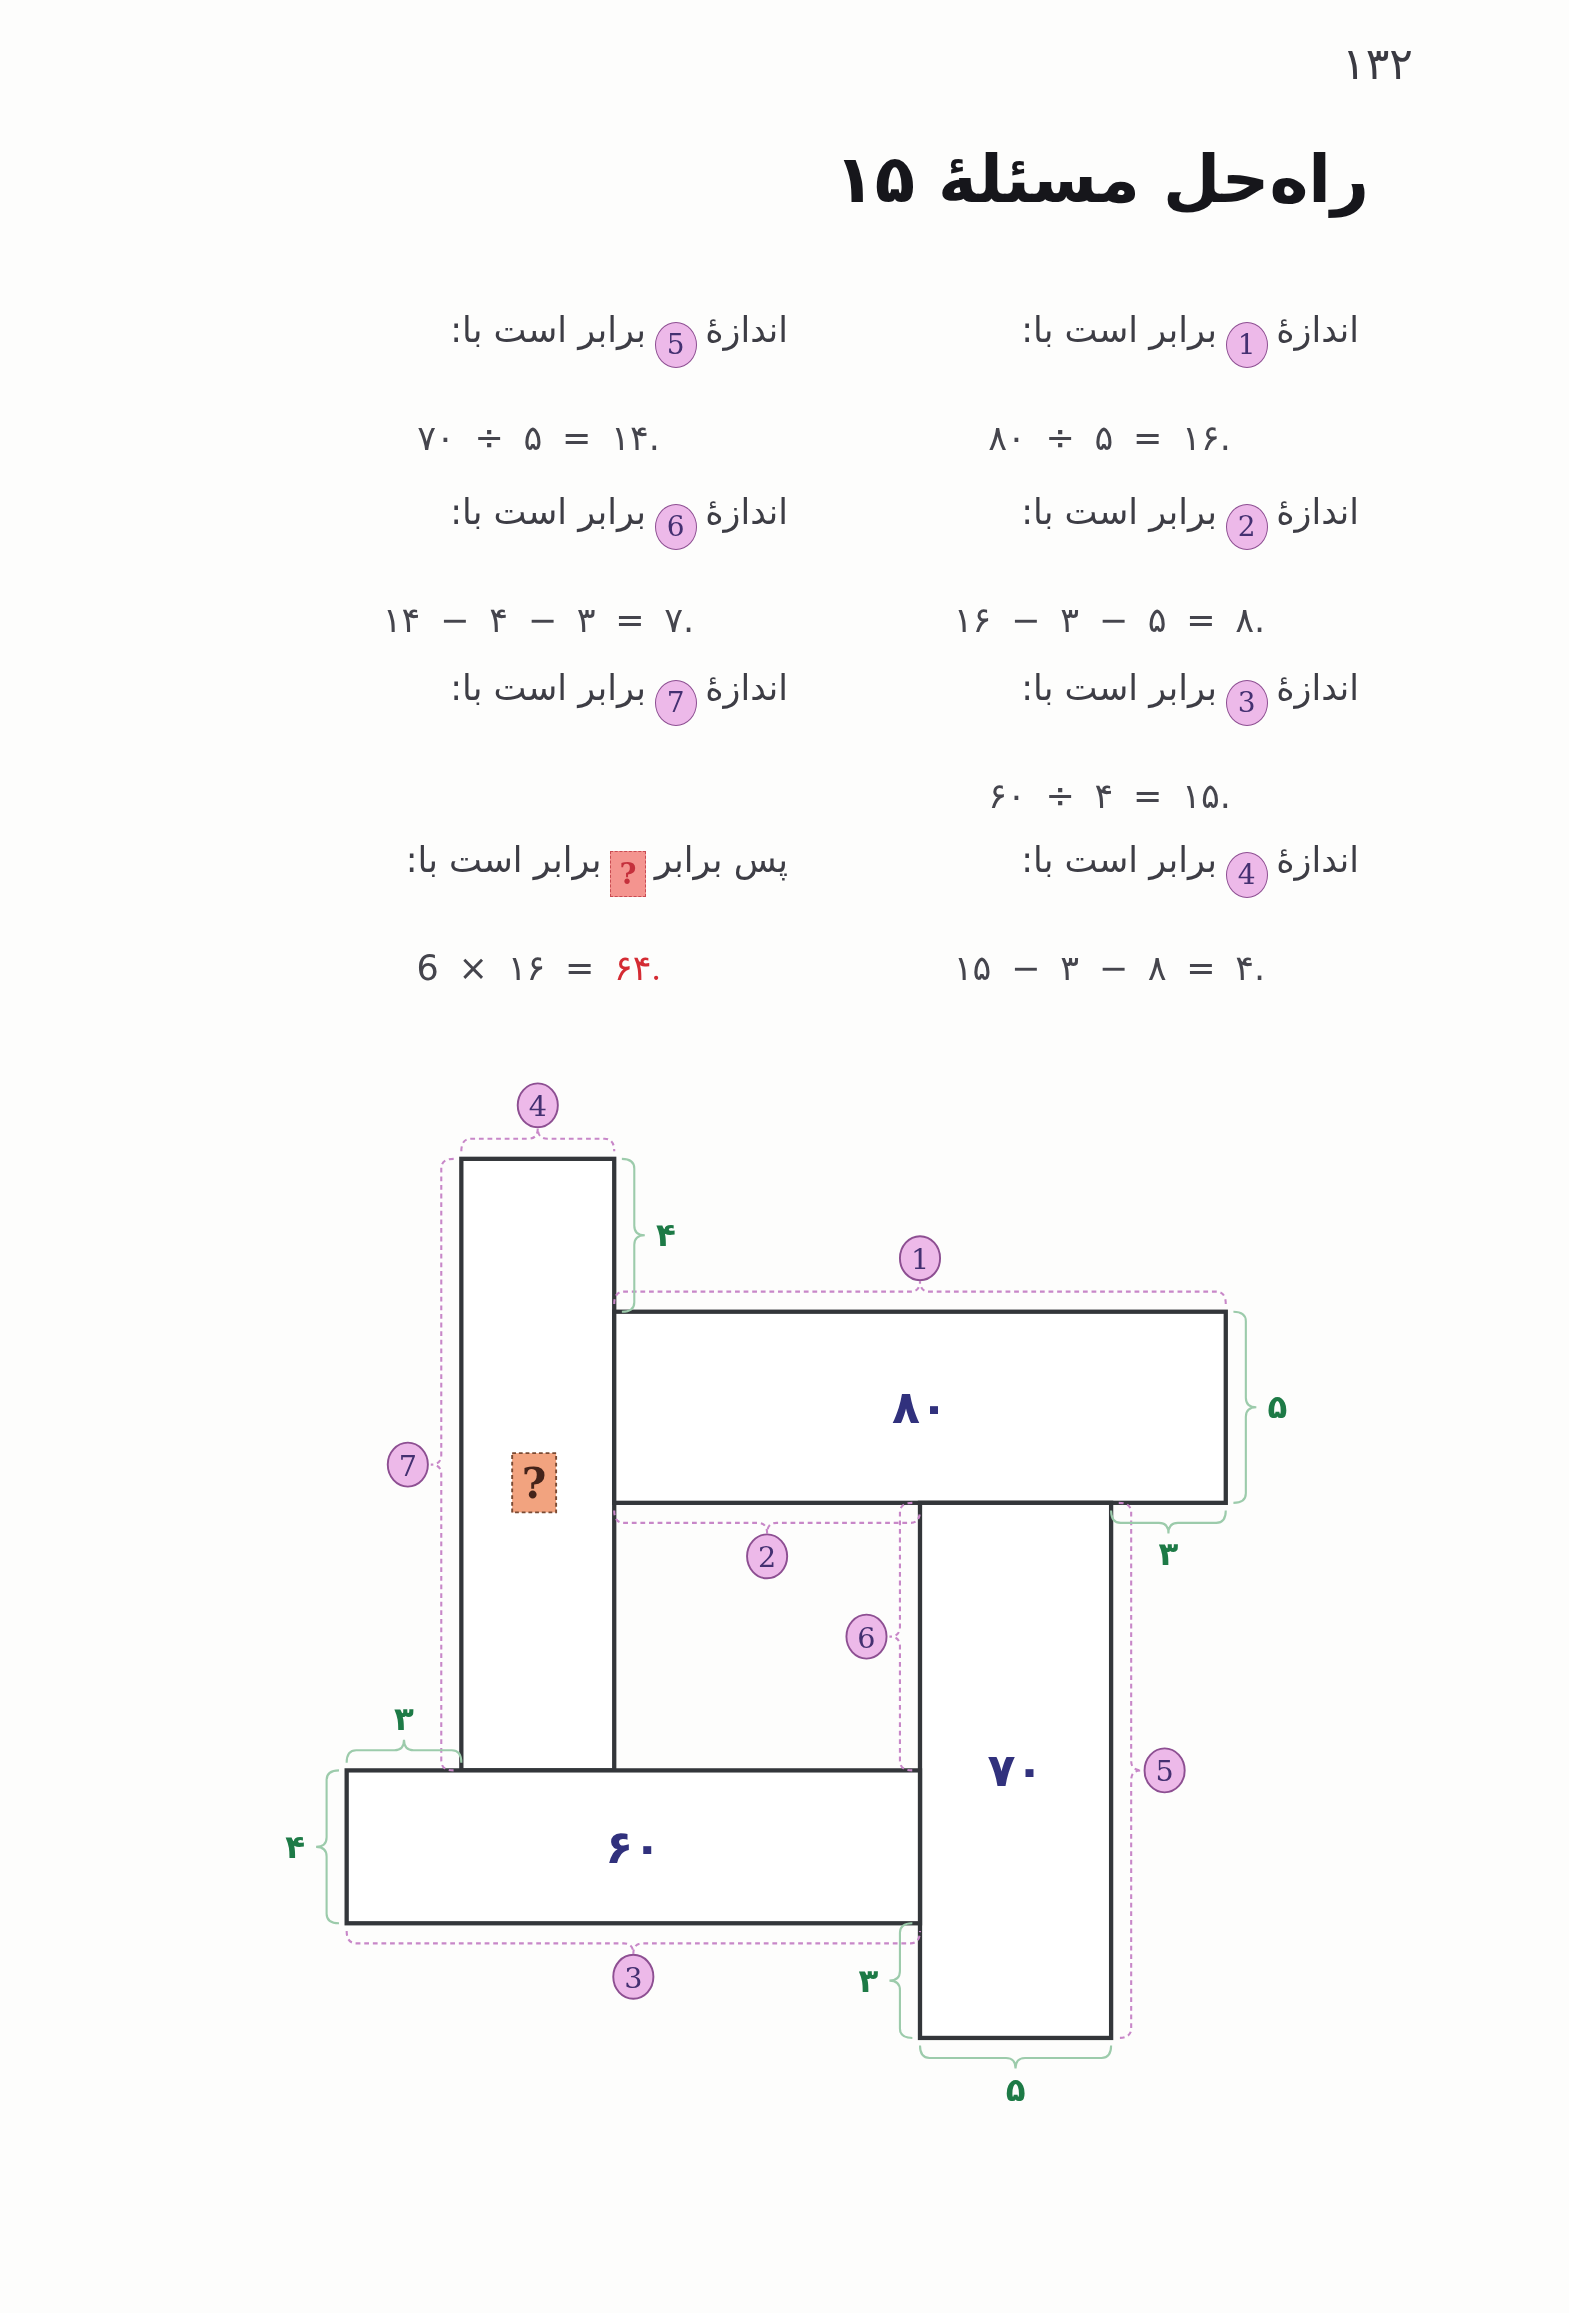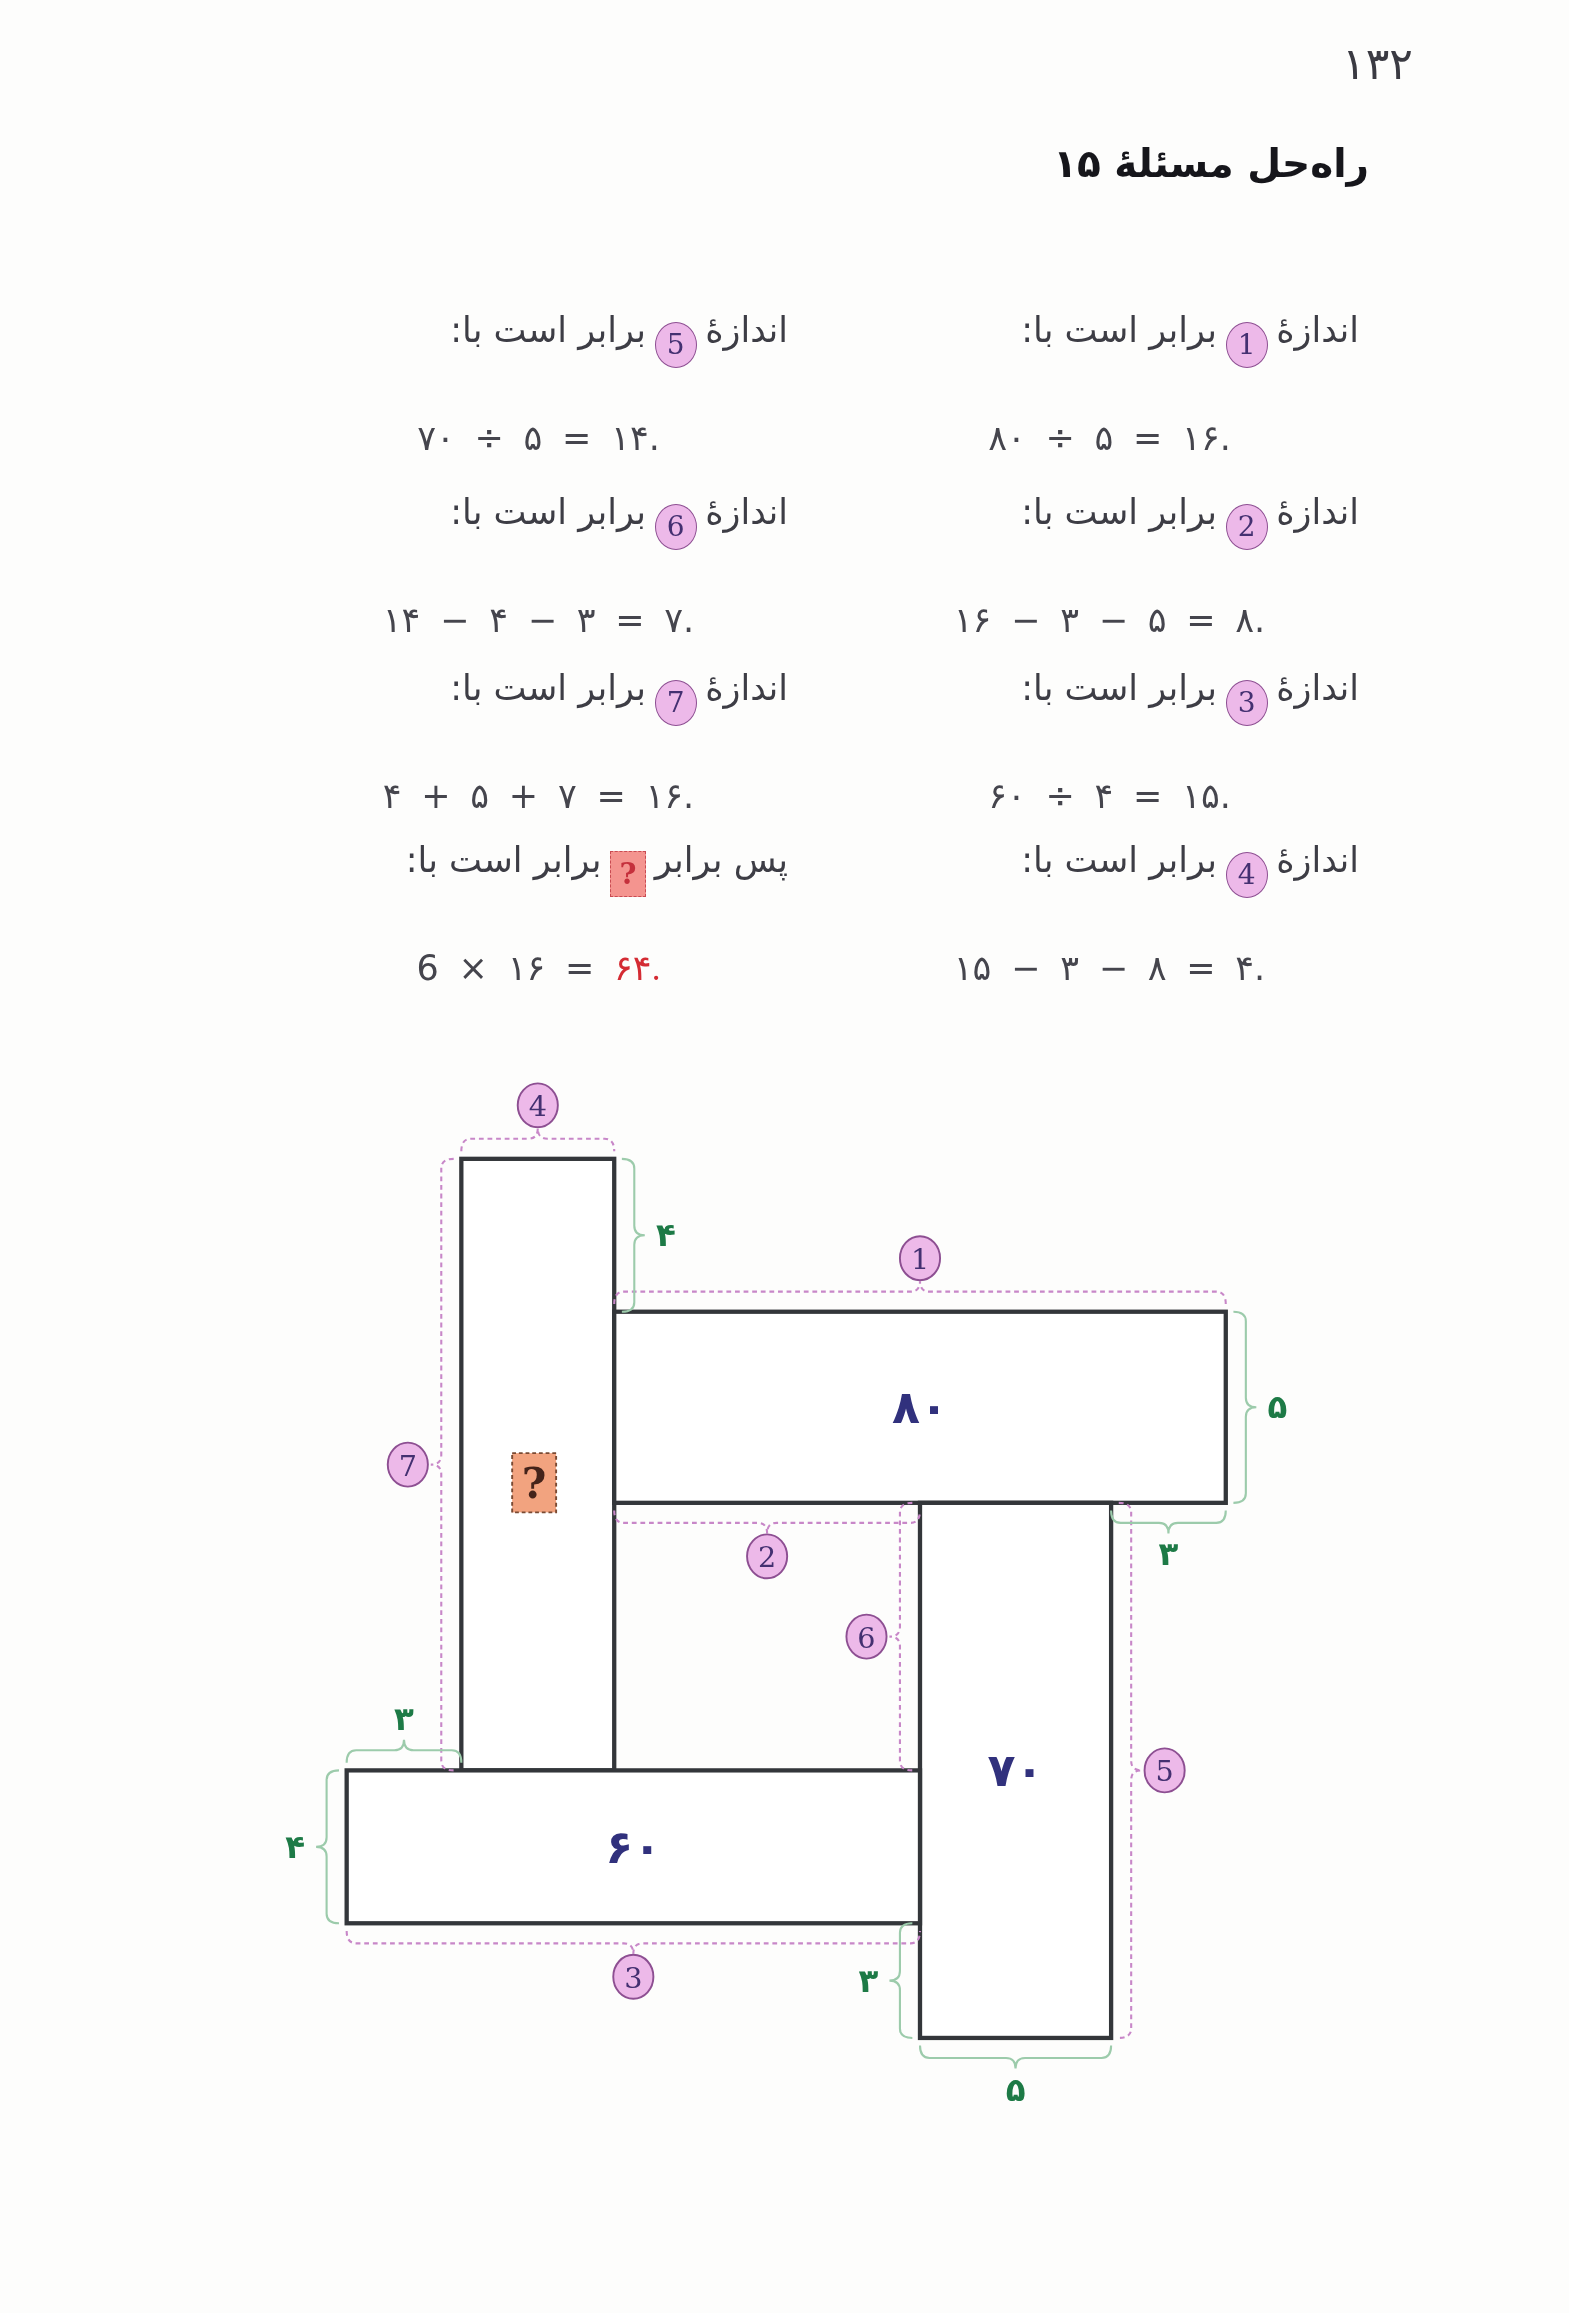--- a/index.html
+++ b/index.html
@@ -1,20 +1,20 @@
 <!DOCTYPE html>
 <html><head>
 <meta charset="utf-8">
 <style>
   html,body{margin:0;padding:0;}
   body{width:1570px;height:2313px;background:#fdfdfc;position:relative;
        font-family:"DejaVu Sans",sans-serif;overflow:hidden;}
   .pagenum{position:absolute;left:1327px;top:38px;width:86px;font-size:44px;
            color:#3a3a42;text-align:right;}
-  .title{position:absolute;right:201px;top:141px;font-size:39px;font-weight:bold;
+  .title{position:absolute;right:201px;top:141px;font-size:66px;font-weight:bold;
          color:#16161b;direction:rtl;letter-spacing:0;text-align:center;}
   .sol{position:absolute;width:499px;}
   .sol-label{direction:rtl;text-align:right;font-size:35px;color:#3d3d45;
              line-height:52px;height:52px;white-space:nowrap;}
   .sol-eq{direction:ltr;text-align:center;font-size:35px;color:#45454d;
           margin-top:62px;word-spacing:8.6px;letter-spacing:1px;white-space:nowrap;}
   .circ{display:inline-flex;align-items:center;justify-content:center;
         width:40px;height:44px;border-radius:50%;background:#edb9e9;
         border:1.9px solid #8d4f92;color:#443071;font-family:"DejaVu Serif",serif;
         font-size:28px;margin:0 8.6px;vertical-align:-11.5px;}
@@ -65,21 +65,20 @@
 <div class="sol" style="left:289px;top:486px">
   <div class="sol-label"><span>اندازۀ</span><span class="circ">
         <span>6</span>
       </span><span>برابر است با:</span></div>
   <div class="sol-eq">۱۴ − ۴ − ۳ = ۷.</div>
 </div>
 <div class="sol" style="left:289px;top:662px">
   <div class="sol-label"><span>اندازۀ</span><span class="circ">
         <span>7</span>
       </span><span>برابر است با:</span></div>
-  <div class="sol-eq">۴ + ۵ + ۷ = ۱۶.</div>
 </div>
 <div class="sol" style="left:289px;top:834px">
   <div class="sol-label"><span>پس برابر</span><span class="qbox">
         <span>?</span>
       </span><span>برابر است با:</span></div>
   <div class="sol-eq"><span>6 × ۱۶ = </span><span class="red">۶۴.</span></div>
 </div>
 
 <svg id="diagram-svg" width="1118" height="1071" viewBox="0 0 1170 1120">
     <rect x="240" y="80" width="160" height="640" fill="#ffffff" stroke="#33363a" stroke-width="4.5"></rect>

